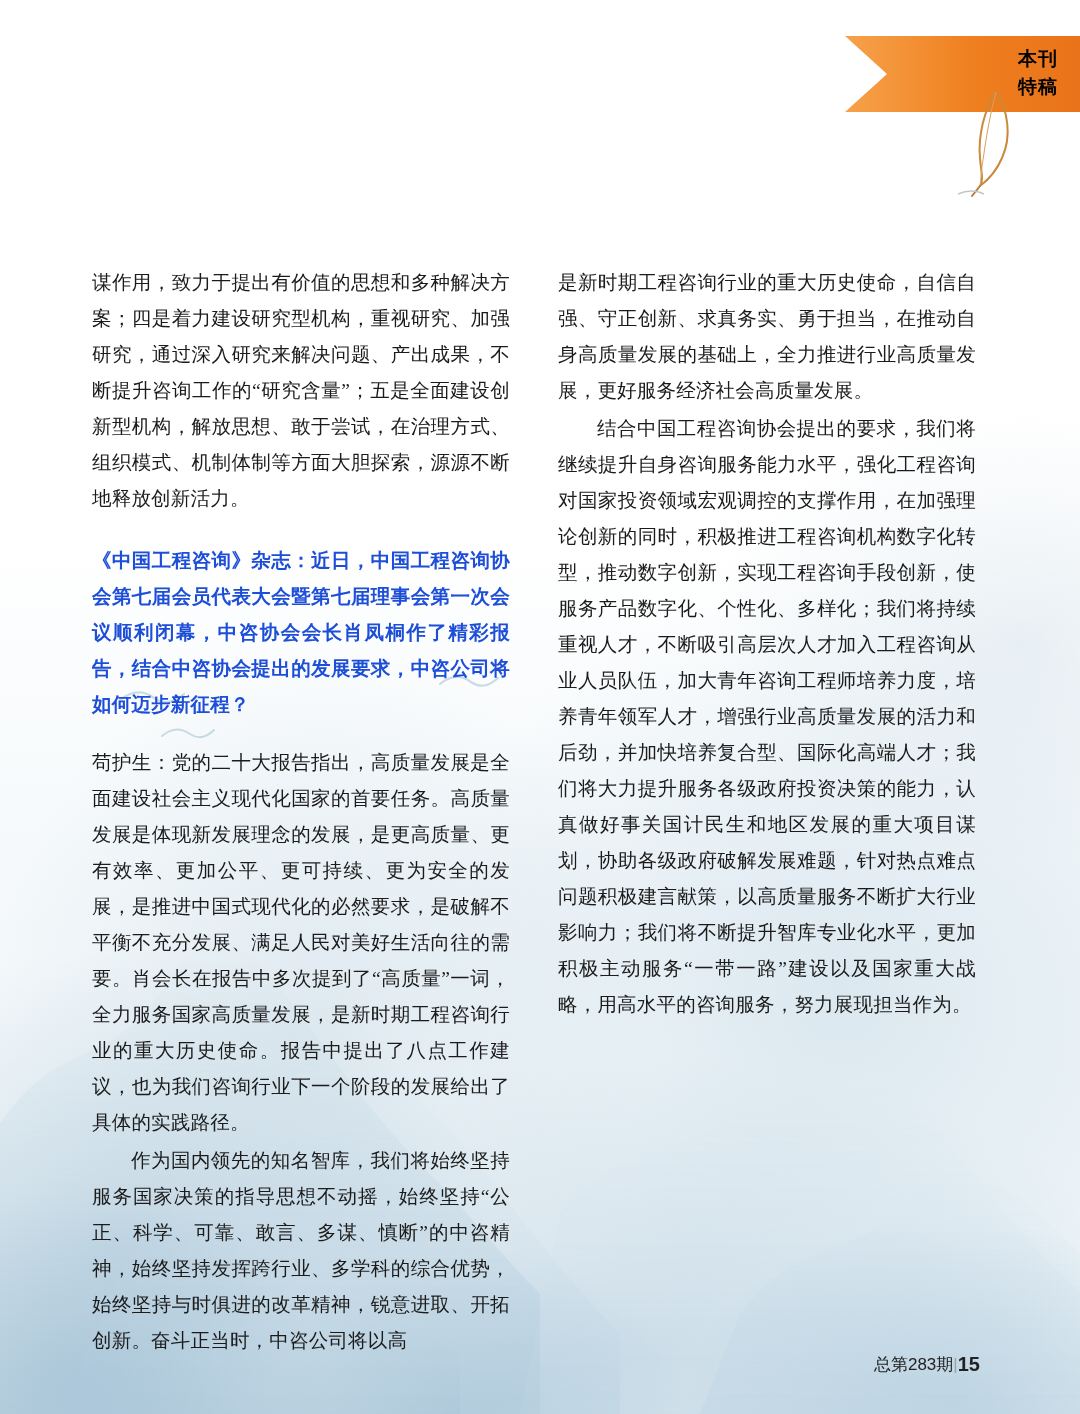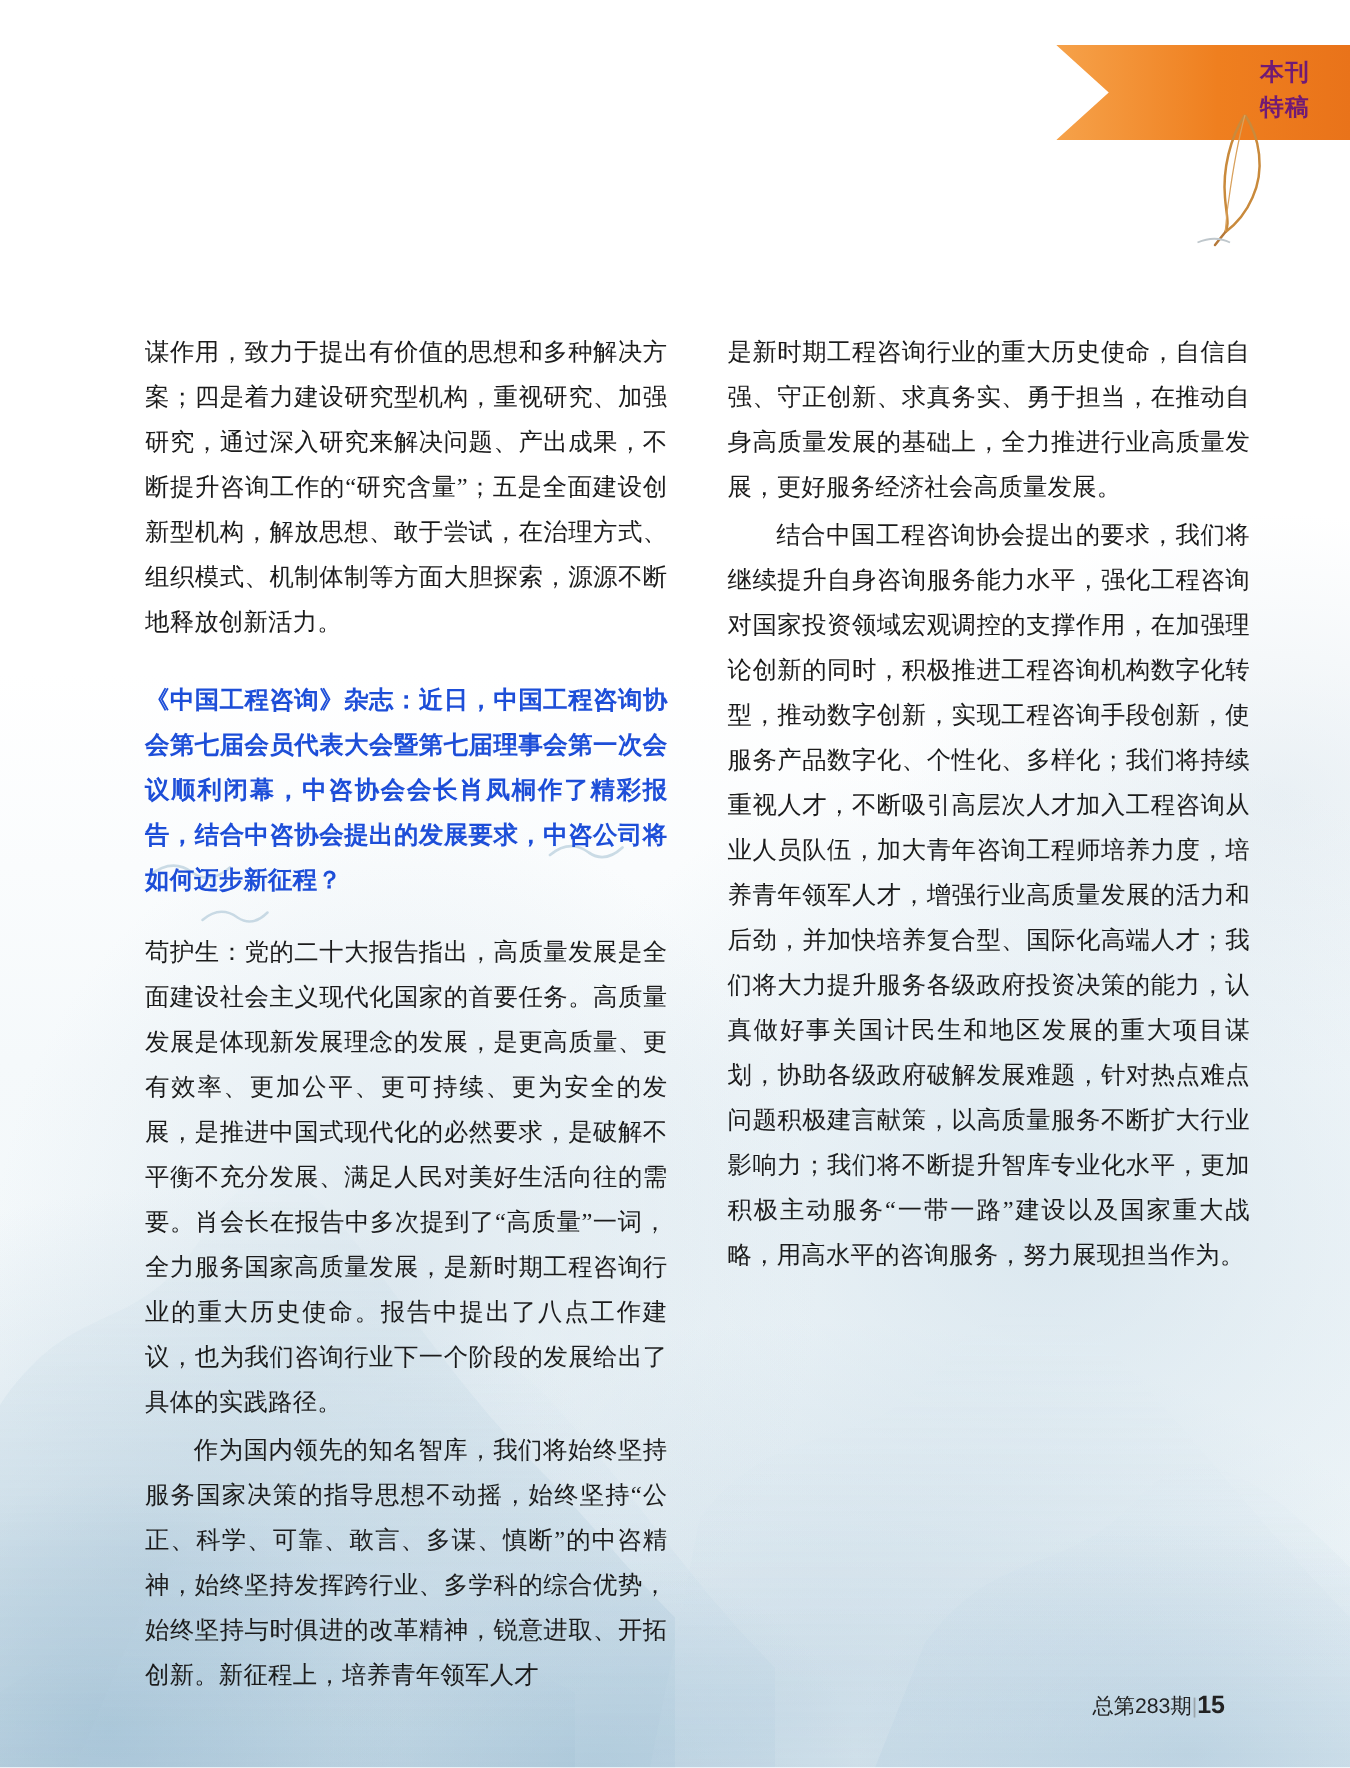--- a/index.html
+++ b/index.html
@@ -59,41 +59,41 @@
     z-index: 4;
   }
   .corner-tag .arrow {
     position: absolute;
     inset: 0;
   }
   .corner-tag .label {
     position: absolute;
     right: 22px;
     top: 9px;
-    color: #701a75;
+    color: #000000;
     font-family: "Liberation Sans", "DejaVu Sans", sans-serif;
     font-weight: bold;
     font-size: 19px;
     line-height: 1.45;
     letter-spacing: 1px;
-    text-align: left;
+    text-align: right;
     width: 50px;
   }
   .feather {
     position: absolute;
     top: 88px;
     right: 58px;
     z-index: 4;
   }
 
   
   .content {
     position: absolute;
     top: 265px;
-    left: 116px;
+    left: 92px;
     width: 884px;
     z-index: 2;
     display: flex;
     gap: 48px;
   }
   .col {
     width: 420px;
   }
   p {
     margin: 0 0 2px 0;
@@ -208,21 +208,21 @@
   <div class="col">
 
     <p>谋作用，致力于提出有价值的思想和多种解决方案；四是着力建设研究型机构，重视研究、加强研究，通过深入研究来解决问题、产出成果，不断提升咨询工作的“研究含量”；五是全面建设创新型机构，解放思想、敢于尝试，在治理方式、组织模式、机制体制等方面大胆探索，源源不断地释放创新活力。</p>
 
     <div class="q-block">
       <p><span class="q-lead">《中国工程咨询》杂志：</span><span>近日，中国工程咨询协会第七届会员代表大会暨第七届理事会第一次会议顺利闭幕，中咨协会会长肖凤桐作了精彩报告，结合中咨协会提出的发展要求，中咨公司将如何迈步新征程？</span></p>
     </div>
 
     <p><span class="speaker">苟护生：</span><span>党的二十大报告指出，高质量发展是全面建设社会主义现代化国家的首要任务。高质量发展是体现新发展理念的发展，是更高质量、更有效率、更加公平、更可持续、更为安全的发展，是推进中国式现代化的必然要求，是破解不平衡不充分发展、满足人民对美好生活向往的需要。肖会长在报告中多次提到了“高质量”一词，全力服务国家高质量发展，是新时期工程咨询行业的重大历史使命。报告中提出了八点工作建议，也为我们咨询行业下一个阶段的发展给出了具体的实践路径。</span></p>
 
-    <p class="indent">作为国内领先的知名智库，我们将始终坚持服务国家决策的指导思想不动摇，始终坚持“公正、科学、可靠、敢言、多谋、慎断”的中咨精神，始终坚持发挥跨行业、多学科的综合优势，始终坚持与时俱进的改革精神，锐意进取、开拓创新。新征程上，培养青年领军人才</p>
+    <p class="indent">作为国内领先的知名智库，我们将始终坚持服务国家决策的指导思想不动摇，始终坚持“公正、科学、可靠、敢言、多谋、慎断”的中咨精神，始终坚持发挥跨行业、多学科的综合优势，始终坚持与时俱进的改革精神，锐意进取、开拓创新。奋斗正当时，中咨公司将以高</p>
   </div>
 
   <div class="col">
 
     <p>是新时期工程咨询行业的重大历史使命，自信自强、守正创新、求真务实、勇于担当，在推动自身高质量发展的基础上，全力推进行业高质量发展，更好服务经济社会高质量发展。</p>
 
     <p class="indent">结合中国工程咨询协会提出的要求，我们将继续提升自身咨询服务能力水平，强化工程咨询对国家投资领域宏观调控的支撑作用，在加强理论创新的同时，积极推进工程咨询机构数字化转型，推动数字创新，实现工程咨询手段创新，使服务产品数字化、个性化、多样化；我们将持续重视人才，不断吸引高层次人才加入工程咨询从业人员队伍，加大青年咨询工程师培养力度，培养青年领军人才，增强行业高质量发展的活力和后劲，并加快培养复合型、国际化高端人才；我们将大力提升服务各级政府投资决策的能力，认真做好事关国计民生和地区发展的重大项目谋划，协助各级政府破解发展难题，针对热点难点问题积极建言献策，以高质量服务不断扩大行业影响力；我们将不断提升智库专业化水平，更加积极主动服务“一带一路”建设以及国家重大战略，用高水平的咨询服务，努力展现担当作为。</p>
 
 
   </div>

